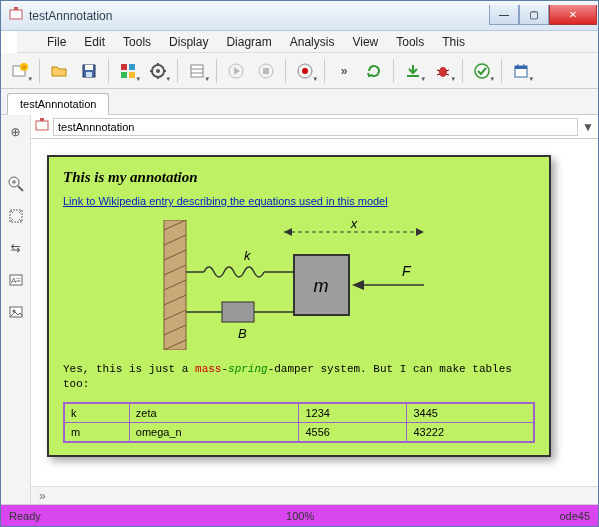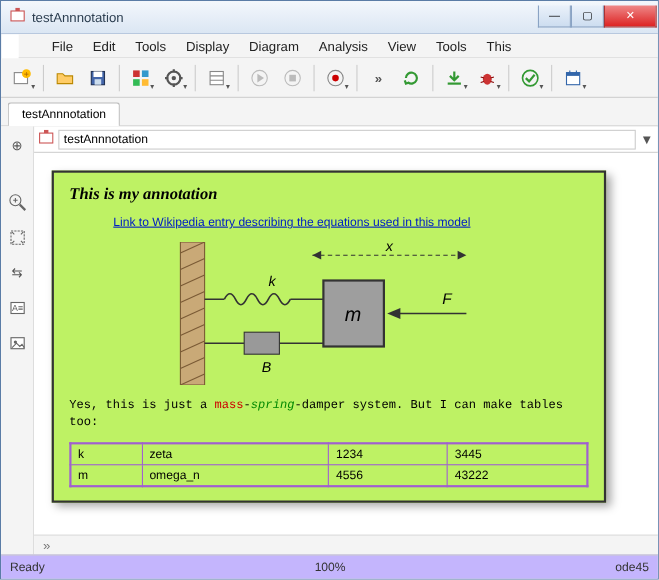--- a/index.html
+++ b/index.html
@@ -20,28 +20,28 @@
   .tab { padding: 4px 12px; background: #fff; border: 1px solid #bbb; border-bottom: 1px solid #fff; border-radius: 3px 3px 0 0; font-size: 11px; margin-bottom: -1px; }
   .workarea { flex: 1; display: flex; background: #fff; min-height: 0; }
   .palette { width: 30px; background: #f4f4f4; border-right: 1px solid #ddd; display: flex; flex-direction: column; align-items: center; padding-top: 6px; gap: 10px; }
   .palette .pbtn { width: 22px; height: 22px; display: flex; align-items: center; justify-content: center; color: #555; cursor: default; }
   .canvas-wrap { flex: 1; display: flex; flex-direction: column; }
   .breadcrumb { height: 24px; border-bottom: 1px solid #ccc; display: flex; align-items: center; padding: 0 4px; gap: 4px; }
   .breadcrumb .crumb { flex: 1; border: 1px solid #ccc; padding: 2px 4px; background: #fff; font-size: 11px; }
   .canvas { flex: 1; background: #fff; overflow: auto; padding: 16px; }
   .annot { border: 2px solid #333; background: #bef264; box-shadow: 4px 4px 8px rgba(0,0,0,0.35); padding: 12px 14px; width: 504px; }
   .annot h3 { margin: 0 0 8px 0; font-style: italic; font-weight: bold; font-size: 15px; font-family: Georgia, serif; }
-  .annot a { color: #0020c2; font-size: 11px; margin-left: 40px; }
+  .annot a { color: #0020c2; font-size: 11px; }
   .annot .diagram { margin: 12px auto; display: block; }
   .annot .bodytext { font-family: "Courier New", monospace; font-size: 11px; margin: 6px 0 10px 0; line-height: 1.35; }
   .annot .bodytext .mass { color: #c00; }
   .annot .bodytext .spring { color: #080; font-style: italic; }
   .annot table { border-collapse: collapse; width: 100%; border: 2px solid #a060d0; }
   .annot td { border: 1px solid #a060d0; padding: 3px 6px; font-size: 11px; }
-  .statusbar { height: 22px; border-top: 1px solid #ccc; background: #c4b5fd; display: flex; align-items: center; padding: 0 8px; font-size: 11px; color: #333; }
+  .statusbar { height: 22px; border-top: 1px solid #ccc; background: #d946ef; display: flex; align-items: center; padding: 0 8px; font-size: 11px; color: #333; }
   .statusbar .sfill { flex: 1; }
   .collapse-bar { height: 18px; background: #f4f4f4; border-top: 1px solid #ddd; display: flex; align-items: center; padding-left: 8px; color: #777; }
   .tbtn svg { display: block; }
 </style>
 </head>
 <body>
 
 <div class="window">
 
   <div class="titlebar">

